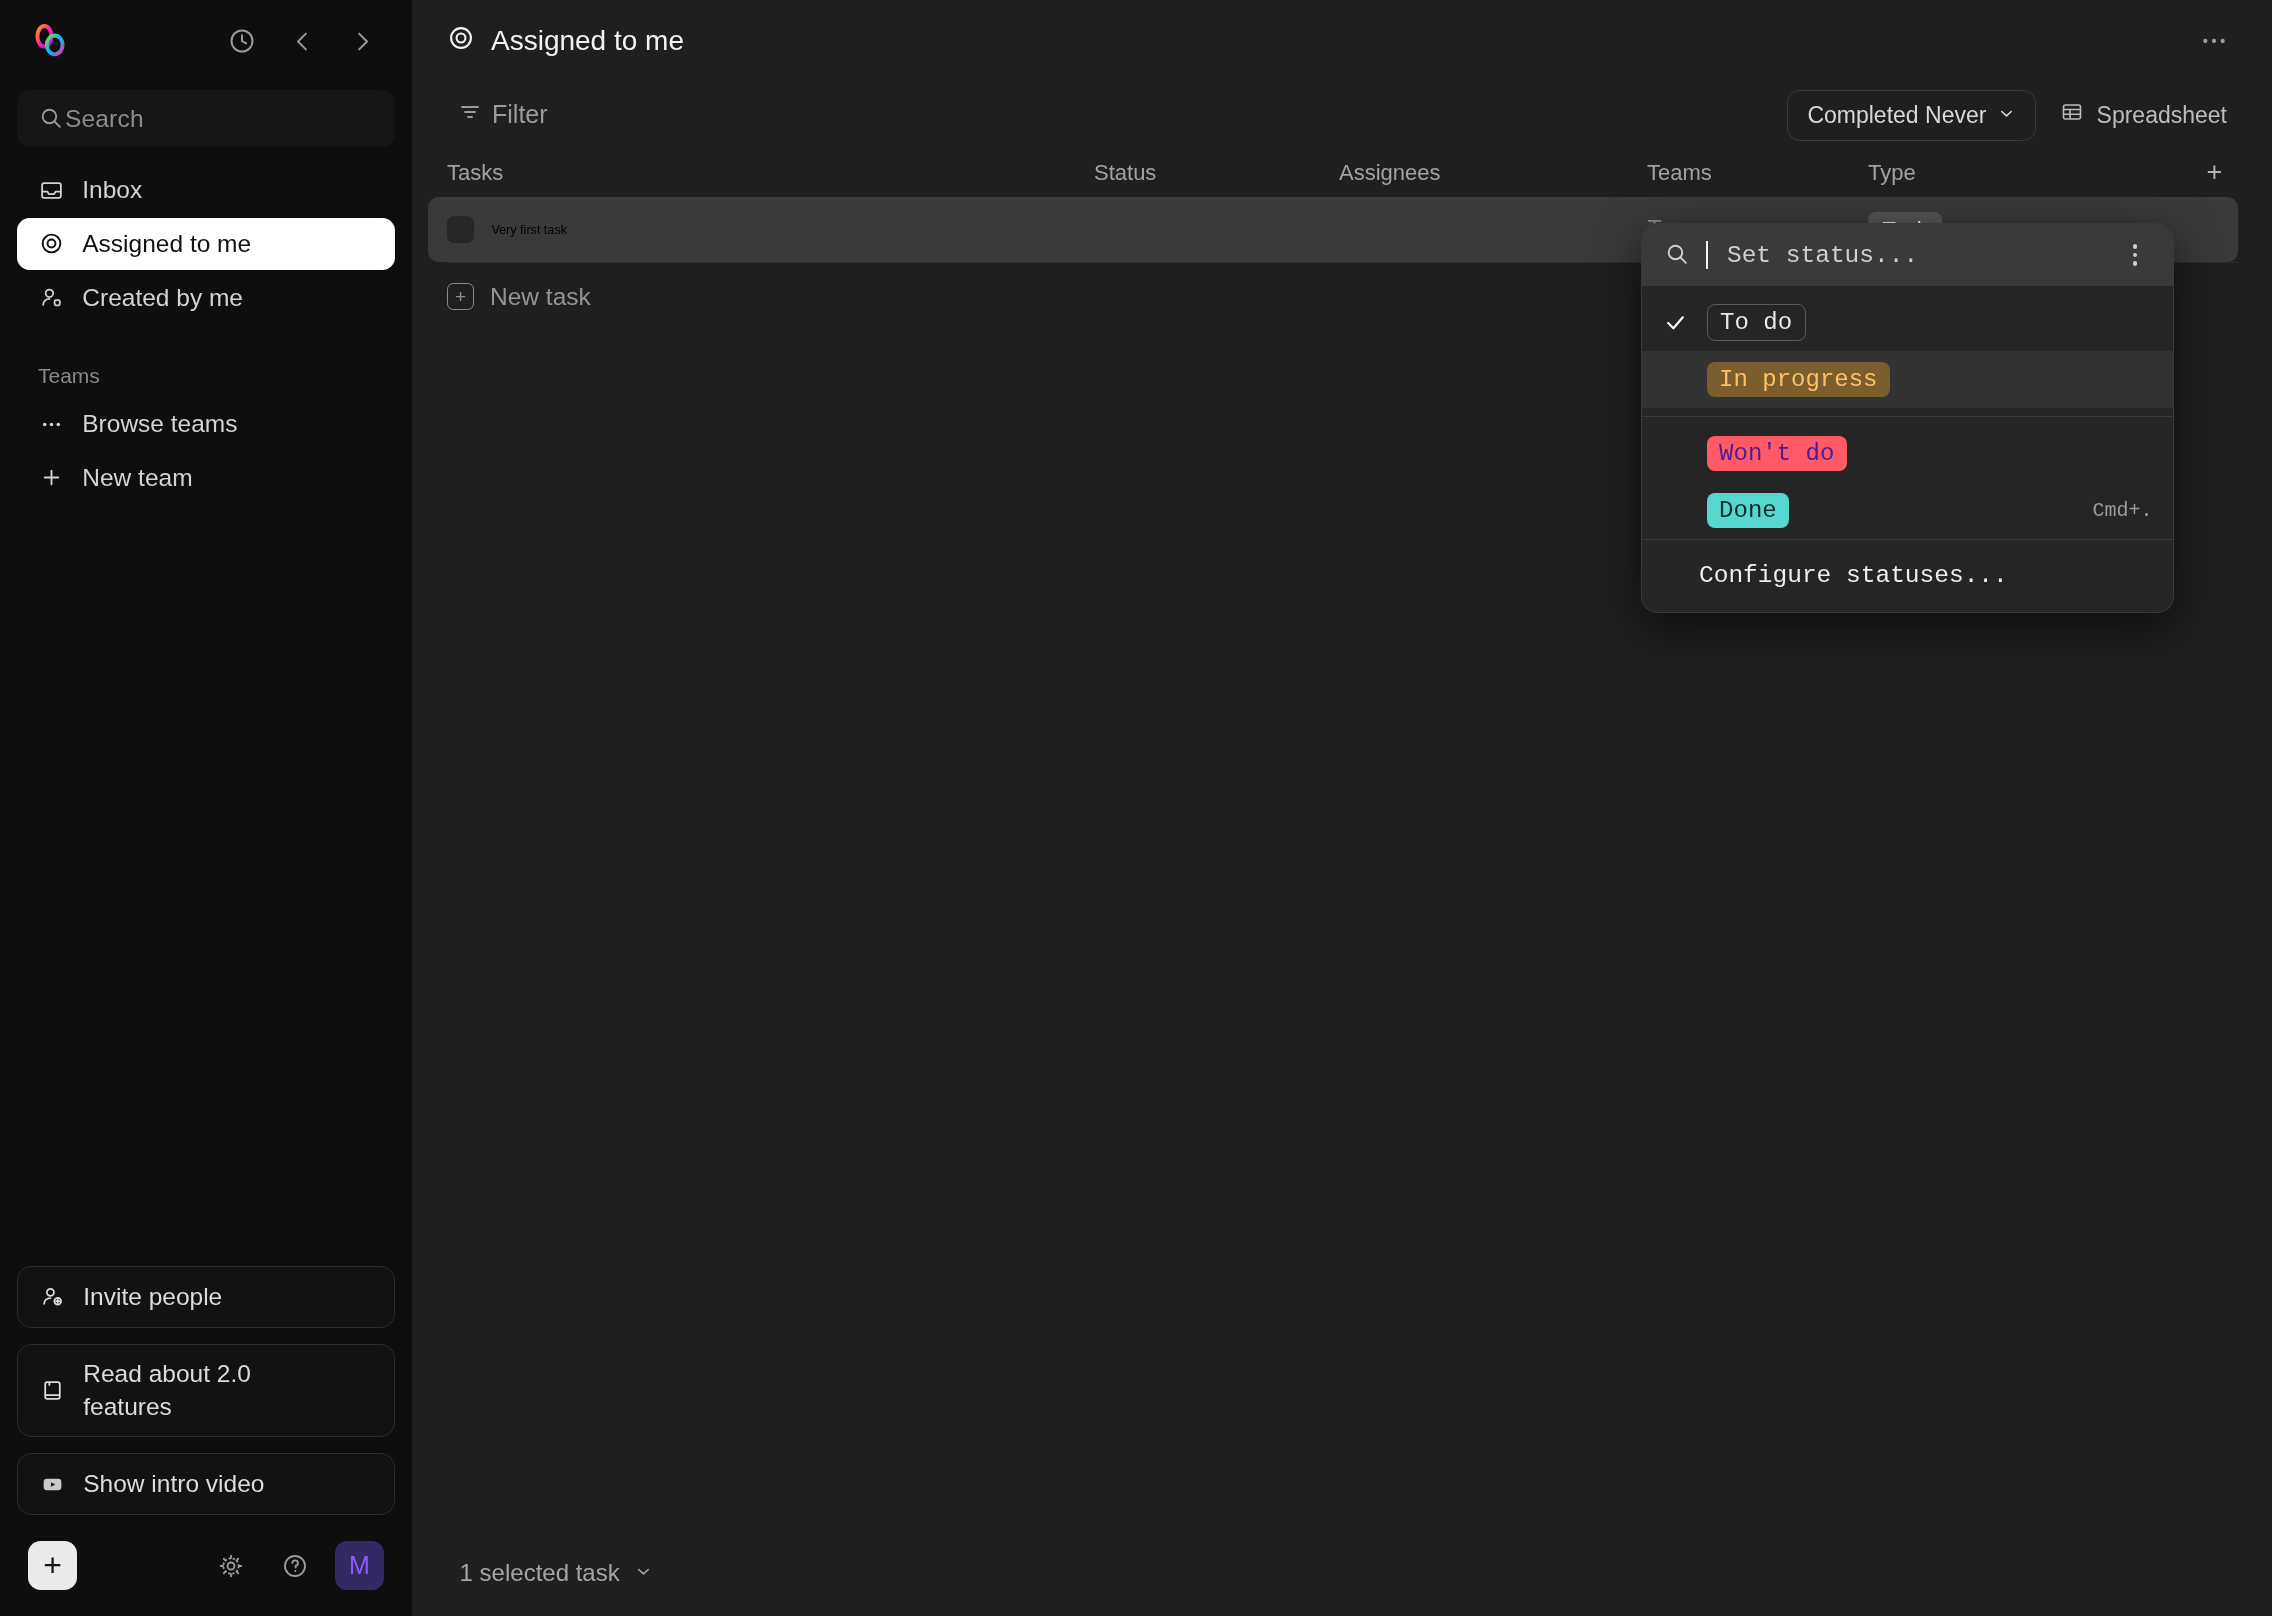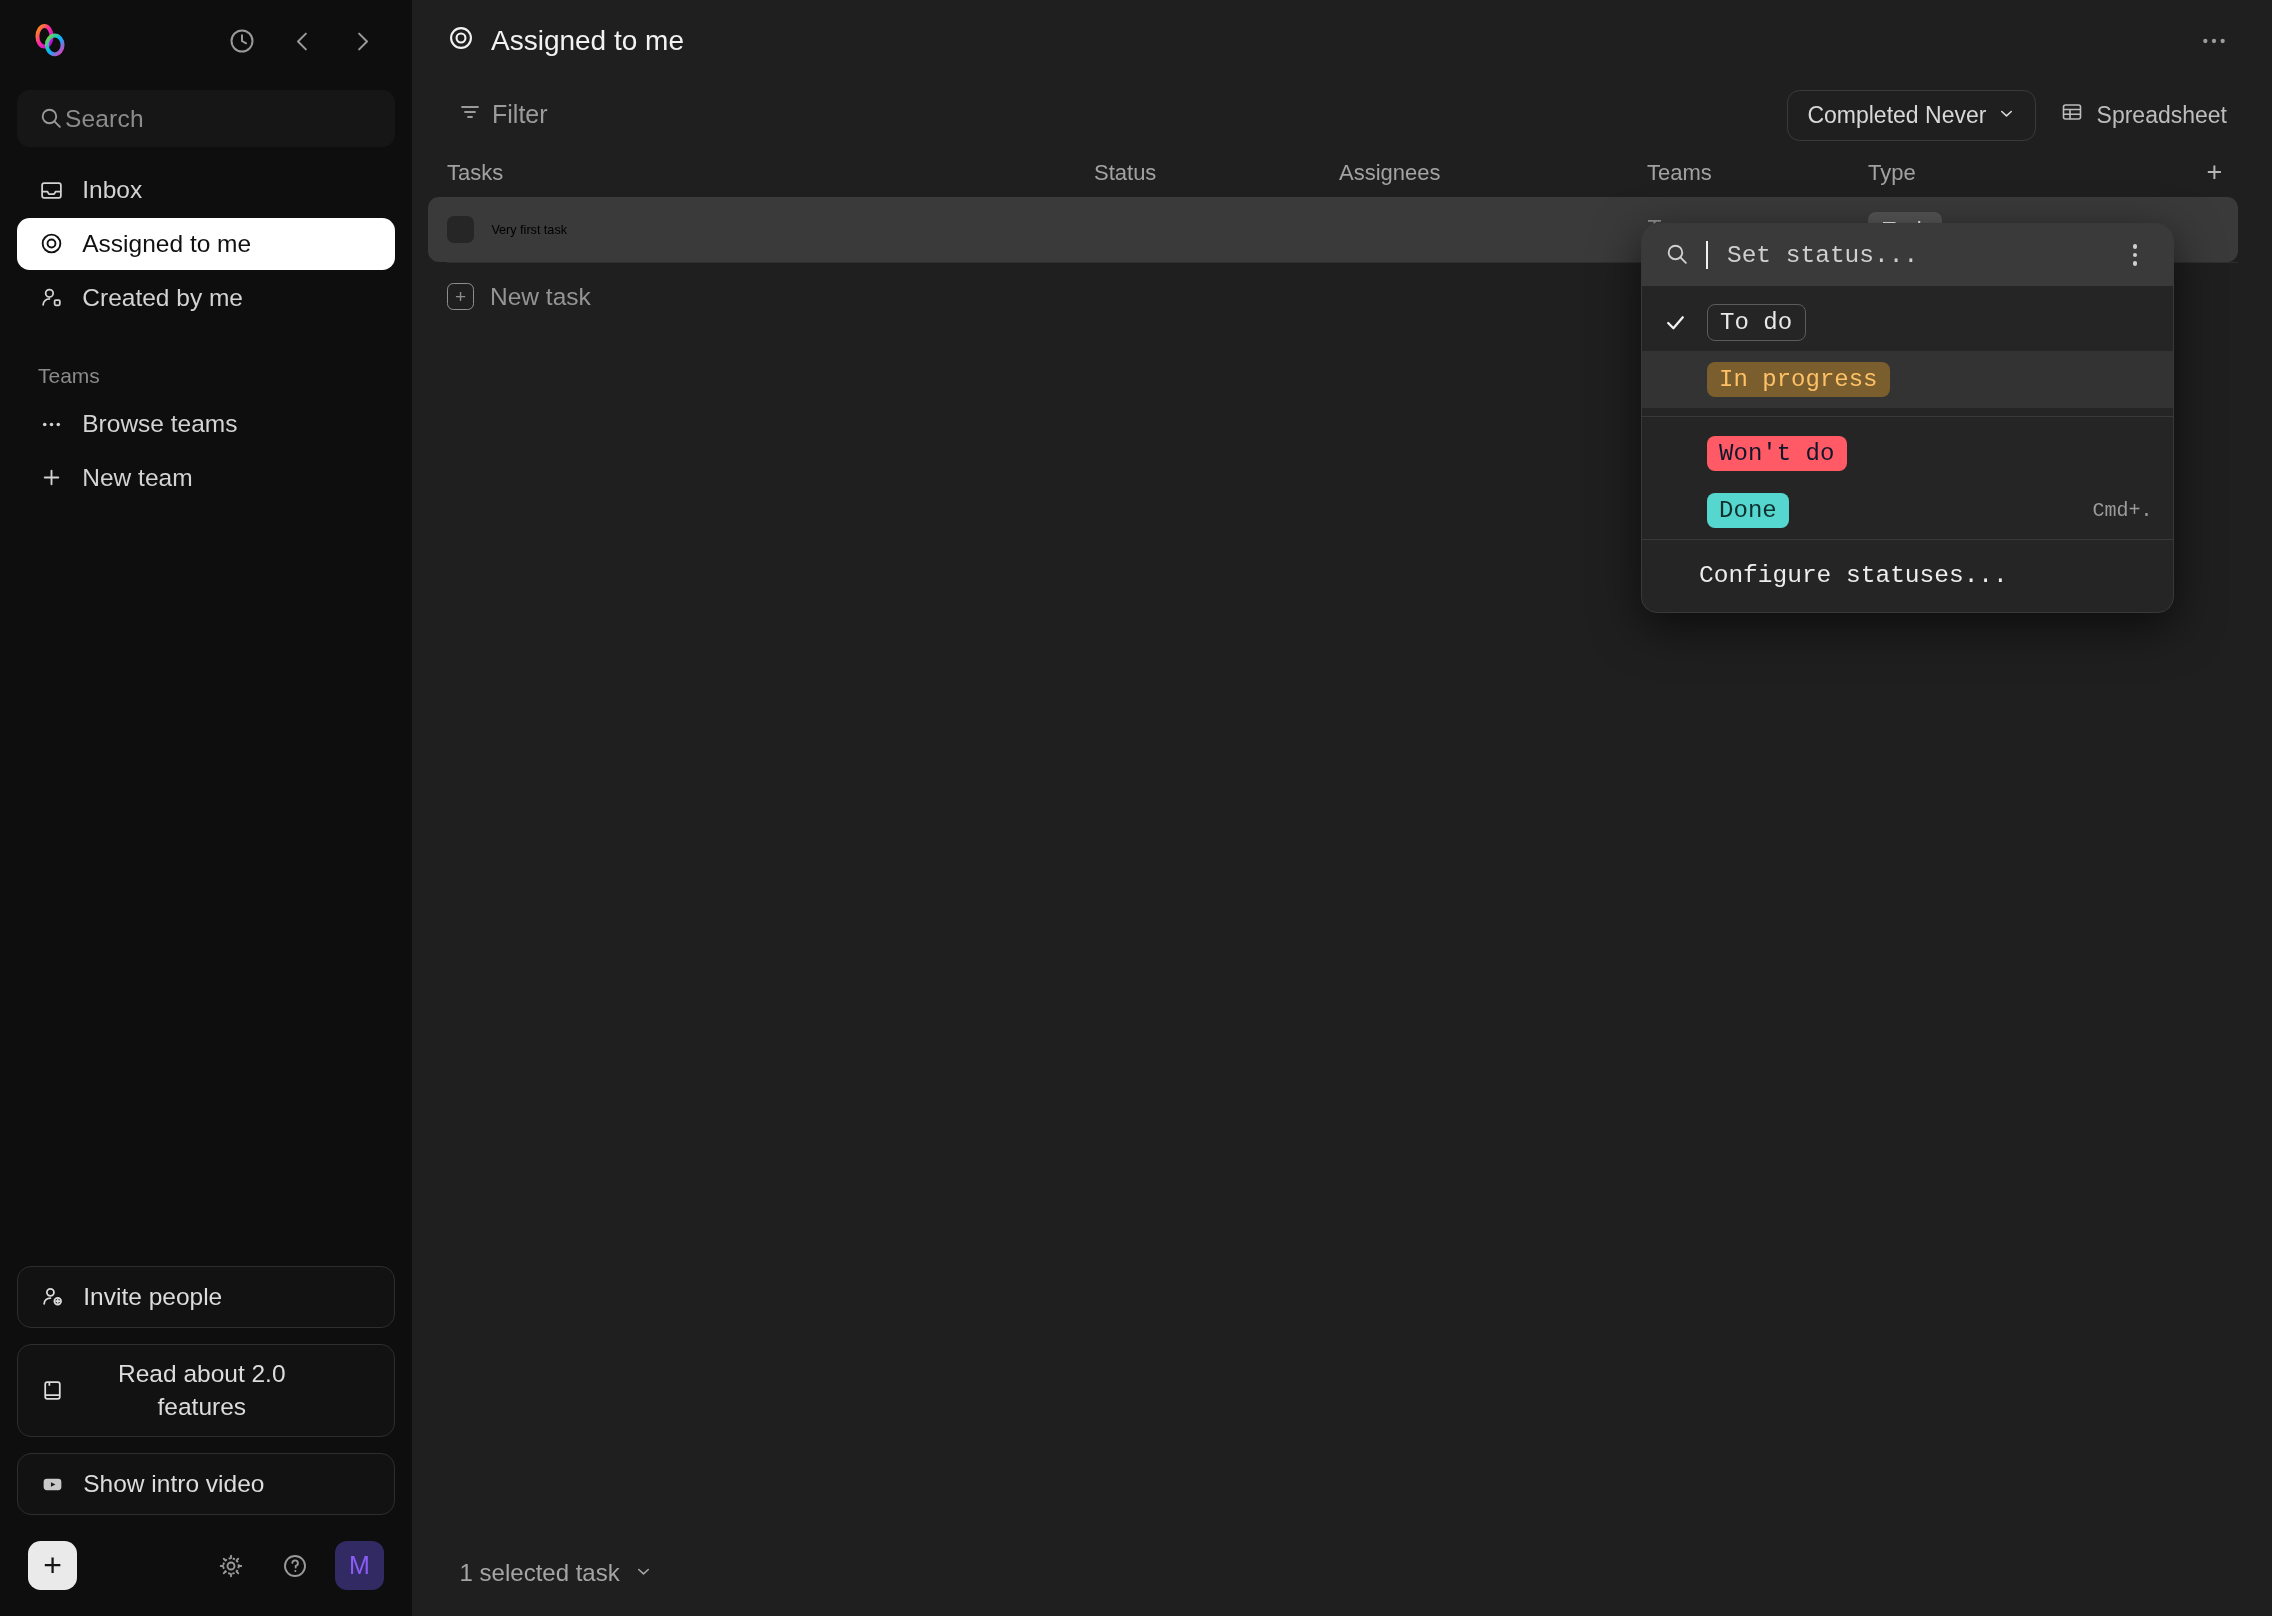--- a/index.html
+++ b/index.html
@@ -44,21 +44,21 @@
     gap: 17.4px; padding: 0 20.5px; color: #d3d3d3; font-size: 24.5px; cursor: pointer;
   }
   .nav-item.active { background: #ffffff; color: #111111; }
   .nav-ic { width: 27px; height: 27px; display: flex; align-items: center; justify-content: center; flex: 0 0 27px; }
 
   .sec-label {
     margin: 35px 0 4.7px 0; padding: 0 38px; color: #8a8a8a;
     font-size: 21px; height: 35px; display: flex; align-items: center;
   }
 
-  .sb-bottom { margin-top: auto; padding: 0 17.4px 0 17.4px; display: flex; flex-direction: column; gap: 16px; text-align: center; }
+  .sb-bottom { margin-top: auto; padding: 0 17.4px 0 17.4px; display: flex; flex-direction: column; gap: 16px; }
   .panel-btn {
     border: 0.8px solid #2e2e2e; border-radius: 14px; min-height: 62px;
     display: flex; align-items: center; gap: 17.4px; padding: 12.6px 20.5px;
     color: #dcdcdc; font-size: 24.5px; cursor: pointer; background: #121212;
   }
   .panel-btn .lbl { line-height: 1.35; }
 
   .sb-footer {
     height: 101px; display: flex; align-items: center; padding: 0 28px;
     gap: 14px;
@@ -177,21 +177,21 @@
   .dd-list { padding: 8px 0 0 0; }
   .dd-item {
     height: 57px; display: flex; align-items: center; padding: 0 20.5px 0 20.5px;
     cursor: pointer; gap: 8px;
   }
   .dd-item.hl { background: #333333; }
   .dd-check { width: 36px; flex: 0 0 36px; color: #f3f3f3; font-size: 25px; display: flex; align-items: center; }
   .chip { border-radius: 8px; padding: 4px 12.6px; font-size: 24px; display: inline-block; white-space: nowrap; }
   .chip-todo { border: 0.8px solid #5c5c5c; color: #e8e8e8; background: transparent; }
   .chip-prog { background: #7a5e2e; color: #ffc166; }
-  .chip-wont { background: #ff5a66; color: #0f172a; }
+  .chip-wont { background: #ff5a66; color: #4c1d95; }
   .chip-done { background: #55d6ce; color: #0f2f2d; }
   .dd-shortcut { margin-left: auto; color: #9b9b9b; font-size: 20px; }
   .dd-divider { height: 0.8px; background: #3a3a3a; margin: 8px 0; }
   .dd-footer {
     border-top: 0.8px solid #3a3a3a; height: 73px; display: flex; align-items: center;
     padding: 0 20.5px 0 57px; color: #ededed; font-size: 24.5px; cursor: pointer;
   }
 </style>
 </head>
 <body>

